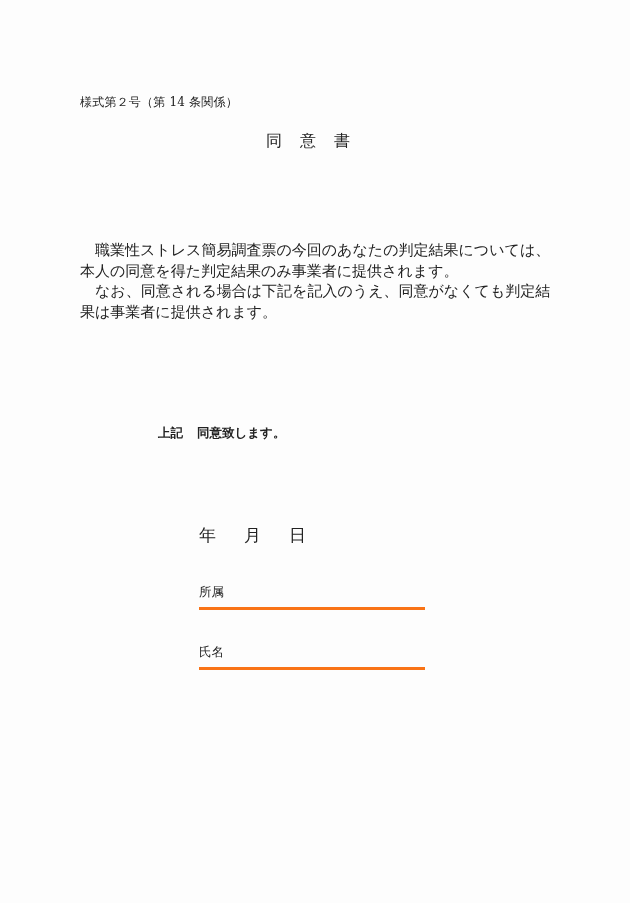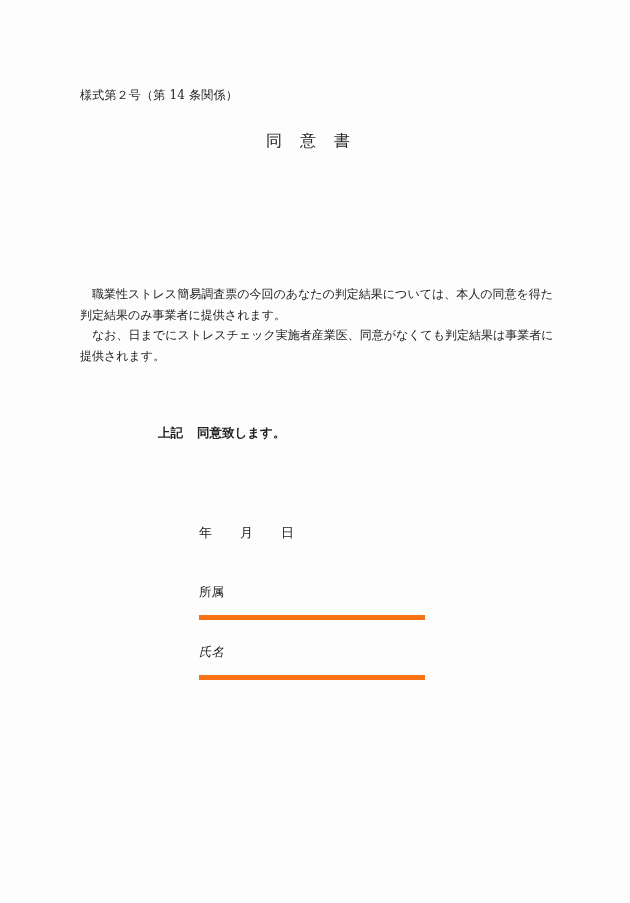--- a/index.html
+++ b/index.html
@@ -10,78 +10,77 @@
     body {
       width: 630px;
       height: 903px;
       position: relative;
       overflow: hidden;
       font-family: "DejaVu Serif", "Liberation Serif", serif;
       color: #222;
     }
     .abs { position: absolute; white-space: nowrap; }
     .form-number {
-      left: 80px; top: 87px;
+      left: 80px; top: 94px;
       font-size: 12px;
       letter-spacing: 0.2px;
     }
     .title {
       left: 0; width: 630px; top: 131px;
       text-align: center;
       font-size: 16px;
       letter-spacing: 18px;
       padding-left: 2px;
     }
     .body-text {
       left: 80px; top: 240px;
       width: 474px;
-      font-size: 12px;
+      font-size: 15px;
       line-height: 20.6px;
       white-space: normal;
-      margin-top: 44px;
     }
     .body-text p {
       margin: 0;
       text-indent: 1em;
     }
     .gap { display: inline-block; }
     .consent-line {
       left: 158px; top: 425px;
       font-size: 12.5px;
       font-weight: bold;
     }
     .consent-line .sp { display: inline-block; width: 14px; }
     .date-line {
       left: 199px; top: 524px;
-      font-size: 13px;
+      font-size: 17px;
     }
     .date-line .sp { display: inline-block; width: 28px; }
     .field-line {
       left: 199px;
       width: 226px;
-      border-bottom: 5px solid #f97316;
+      border-bottom: 3px solid #f97316;
       font-size: 12.5px;
-      padding-bottom: 16px;
+      padding-bottom: 8px;
       height: 15px;
     }
     .affiliation { top: 584px; }
-    .name-field { top: 644px; font-style: italic; }
+    .name-field { top: 644px; }
   </style>
 </head>
 <body>
 
 <div>
 
   <div class="abs form-number">様式第２号（第 14 条関係）</div>
 
   <div class="abs title">同意書</div>
 
   <div class="abs body-text">
     <p>職業性ストレス簡易調査票の今回のあなたの判定結果については、本人の同意を得た判定結果のみ事業者に提供されます。</p>
-    <p>なお、日までにストレスチェック実施者産業医、同意がなくても判定結果は事業者に提供されます。</p>
+    <p>なお、同意される場合は下記を記入のうえ、同意がなくても判定結果は事業者に提供されます。</p>
   </div>
 
   <div class="abs consent-line">
     <span>上記</span><span class="sp"></span><span>同意致します。</span>
   </div>
 
   <div class="abs date-line">
     <span>年</span><span class="sp"></span><span>月</span><span class="sp"></span><span>日</span>
   </div>
 

